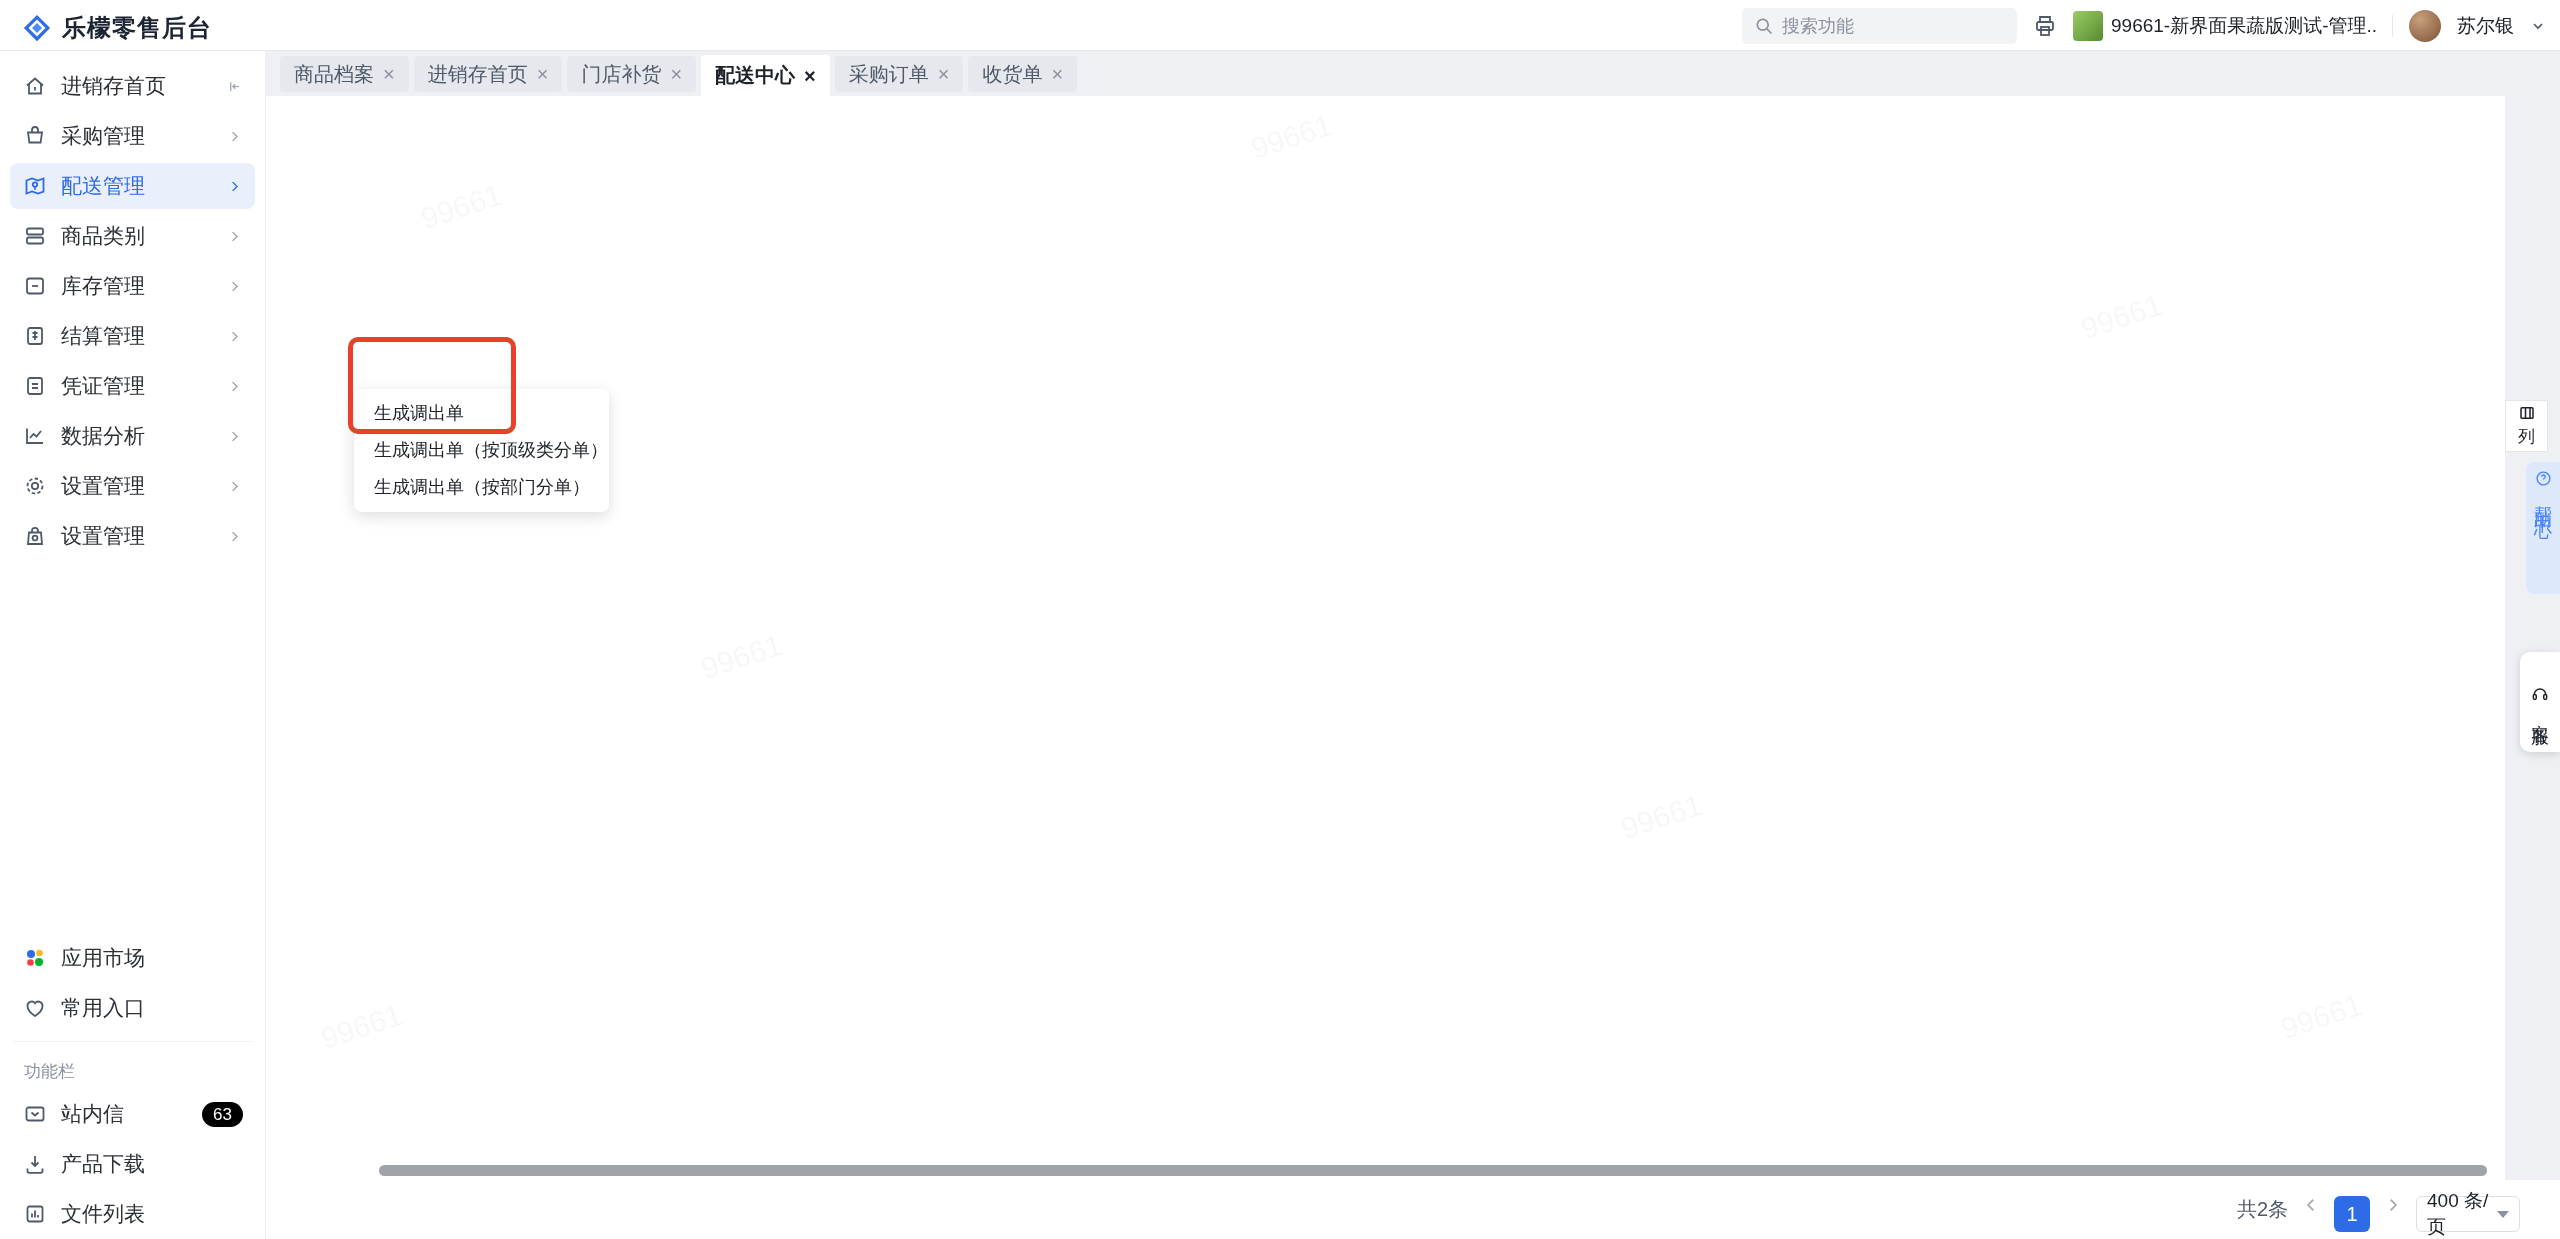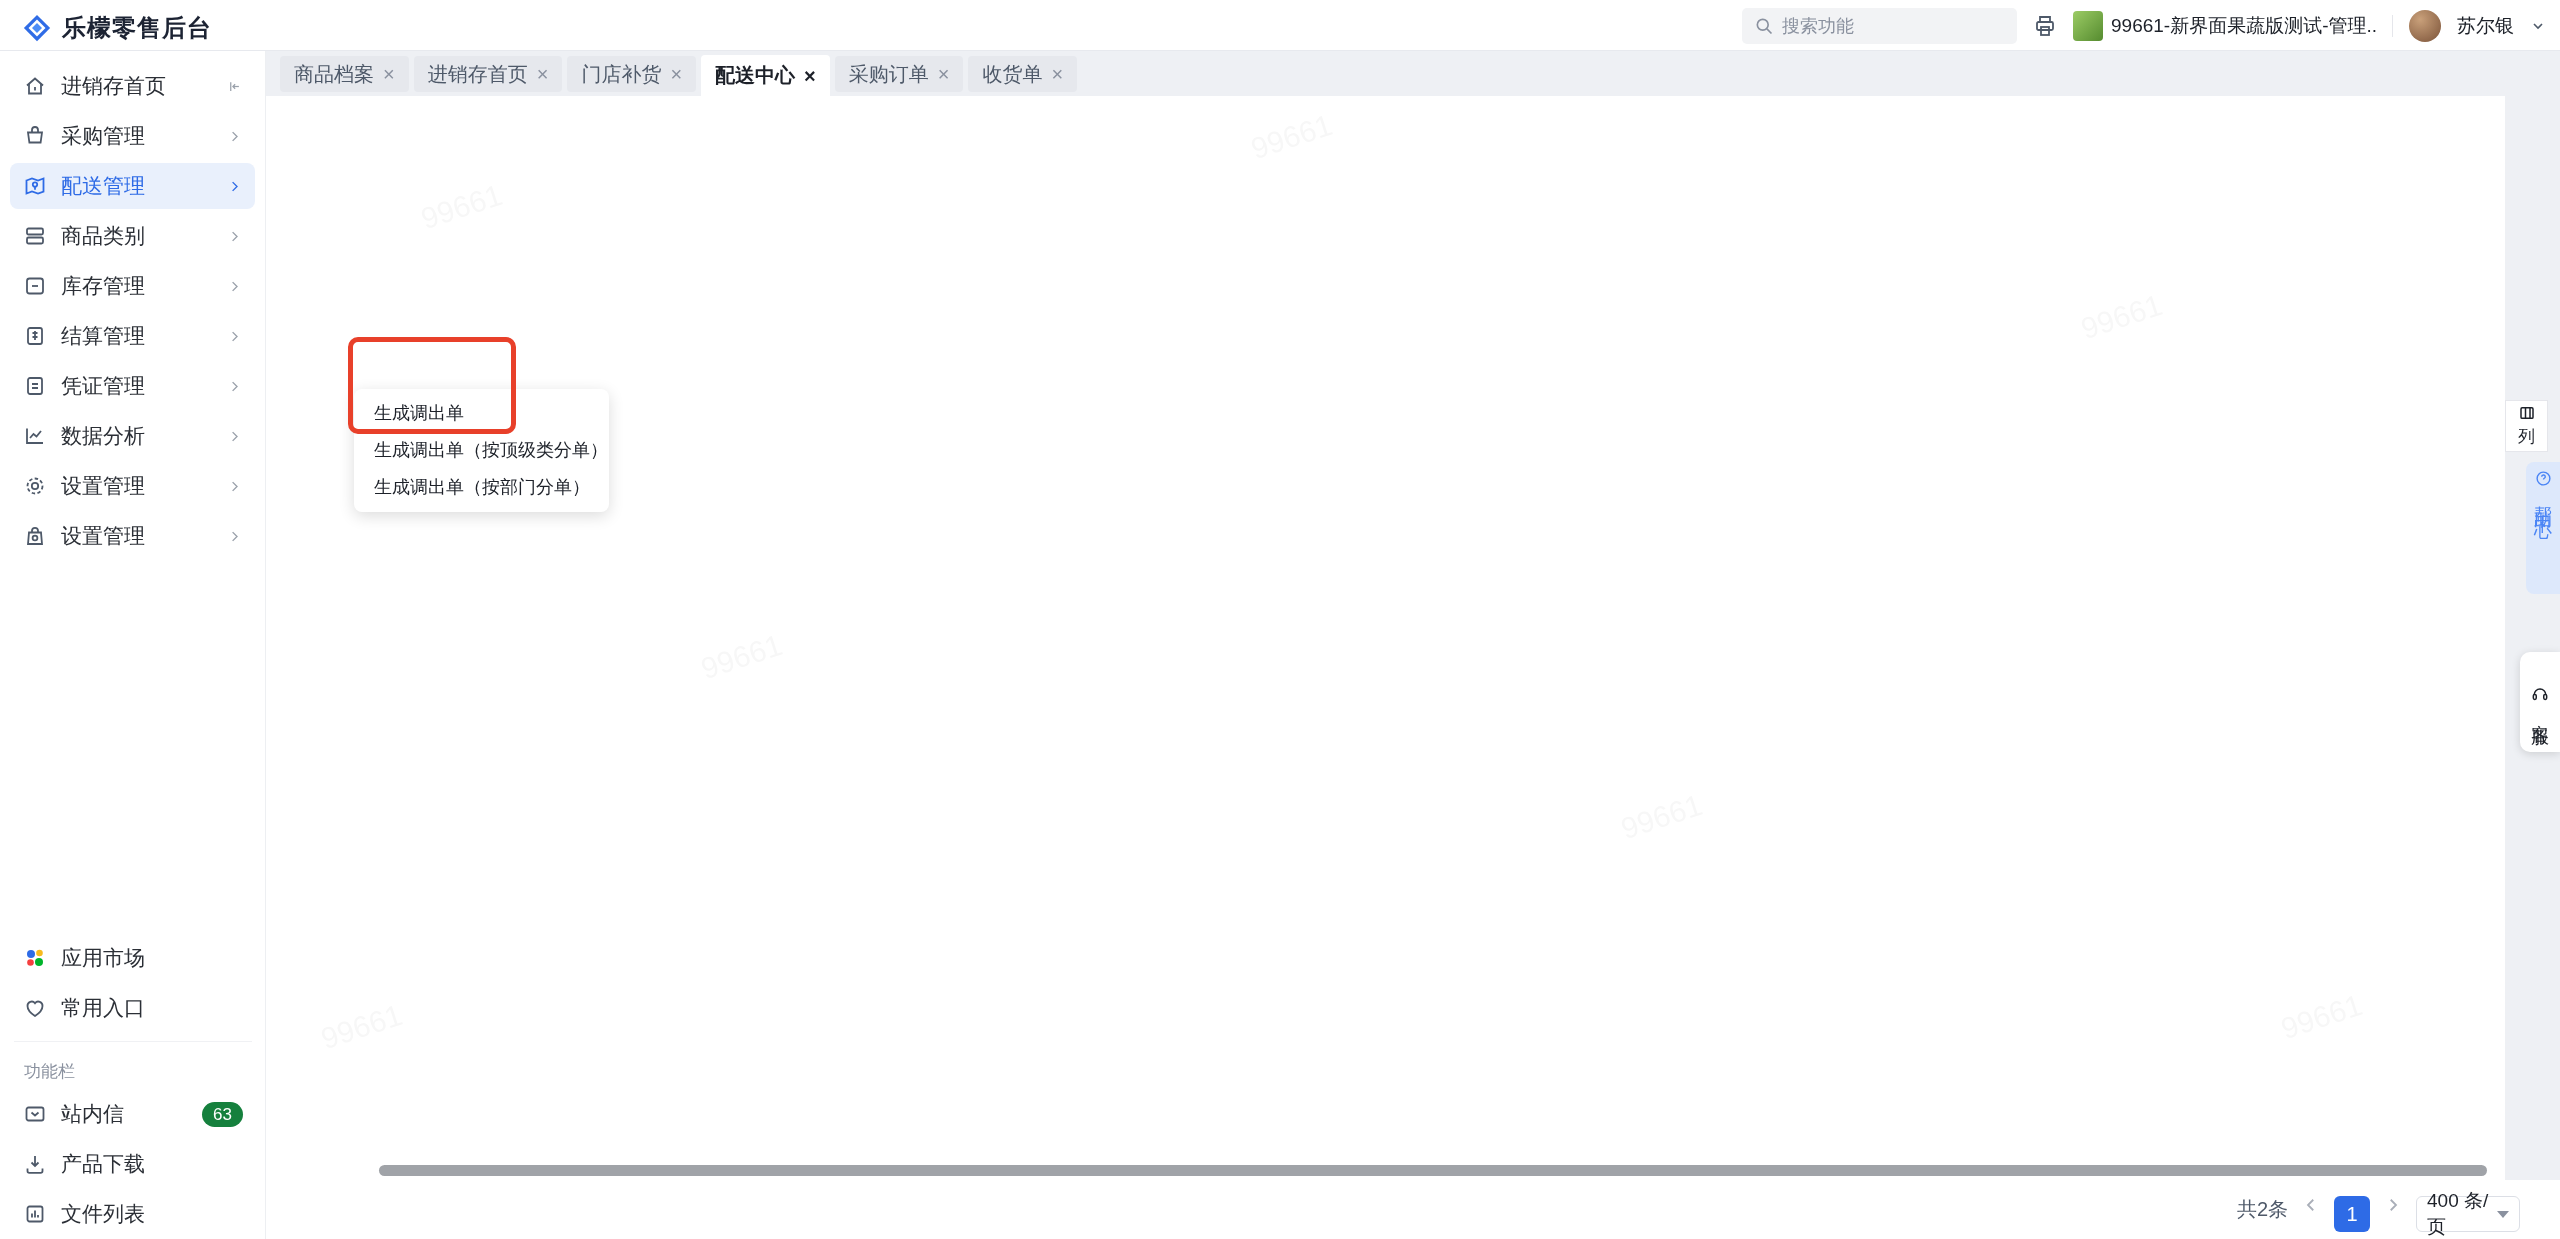--- a/index.html
+++ b/index.html
@@ -34,21 +34,21 @@
   .sidebar{position:absolute;left:0;top:51px;width:266px;height:1188px;background:#fff;border-right:1px solid #edeff2;z-index:10}
   .sitem{display:flex;align-items:center;height:46px;margin:4px 10px 0;border-radius:8px;padding:0 13px;font-size:21px;color:#2b2f36;cursor:pointer}
   .sitem svg{width:24px;height:24px;color:#4e5969;margin-right:14px;flex:none}
   .sitem .chev{margin-left:auto;color:#9aa1ab}
   .sitem .chev svg{width:15px;height:15px;margin:0;color:#9aa1ab}
   .sitem.active{background:#e9f0fc;color:#2e6be6}
   .sitem.active svg{color:#2e6be6}
   .side-foot{position:absolute;left:0;top:880px;width:266px}
   .sdiv{height:1px;background:#f0f1f4;margin:10px 14px}
   .ssec{font-size:17px;color:#8a919f;padding:8px 0 4px 24px}
-  .badge{margin-left:auto;background:#15803d;color:#fff;font-size:17px;line-height:1;border-radius:13px;padding:4px 11px}
+  .badge{margin-left:auto;background:#000000;color:#fff;font-size:17px;line-height:1;border-radius:13px;padding:4px 11px}
 
   
   .tabbar{position:absolute;left:266px;top:51px;width:2294px;height:45px;background:#eef0f4;display:flex;align-items:flex-end;padding-left:14px;z-index:5}
   .tab{height:36px;margin:0 5px 4px 0;background:#e6e8ed;border-radius:4px;display:flex;align-items:center;gap:9px;padding:0 14px;font-size:20px;color:#4e5969;cursor:pointer}
   .tab .x{font-size:20px;color:#8a919f;line-height:1}
   .tab.active{height:41px;margin-bottom:0;background:#fff;border-radius:4px 4px 0 0;color:#1d2129;font-weight:700}
   .tab.active .x{color:#1d2129}
   .tabbar-chev{position:absolute;left:2516px;top:63px;color:#6d7580}
 
   

